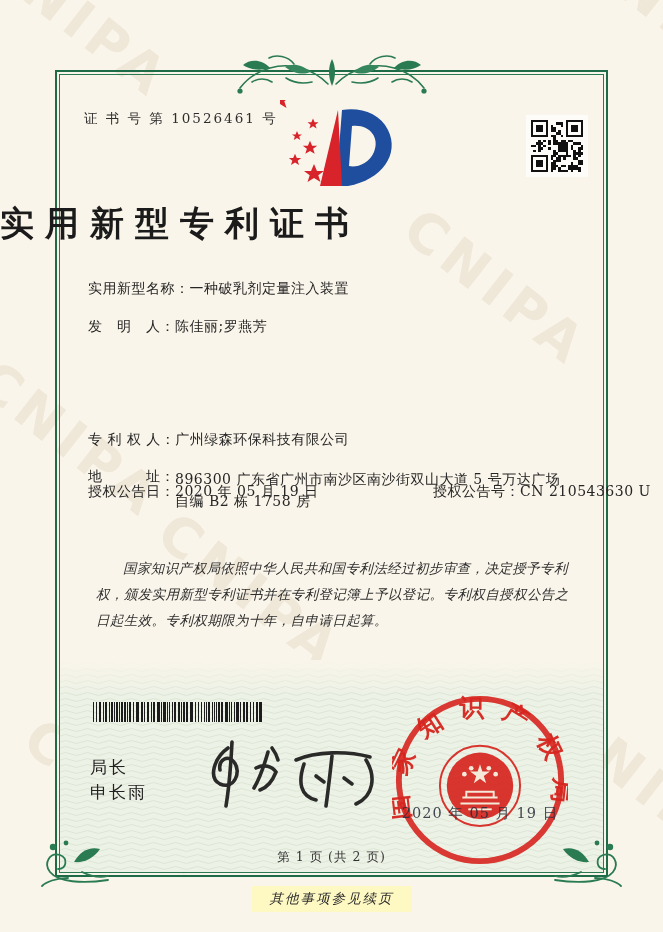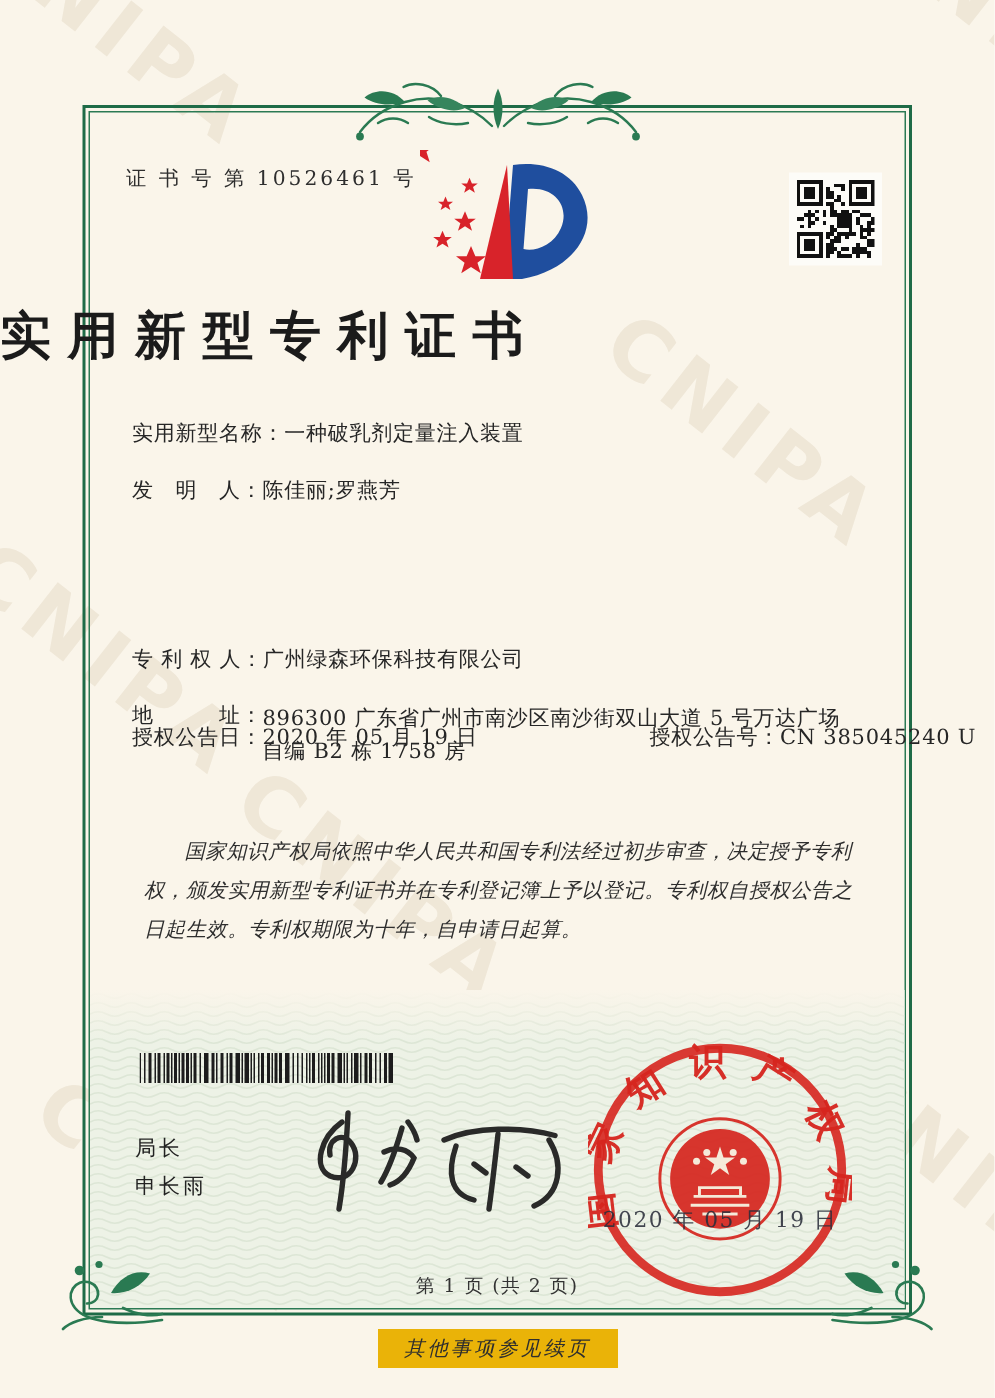--- a/index.html
+++ b/index.html
@@ -37,29 +37,29 @@
   .row{position:absolute;left:88px;font-size:14px;letter-spacing:0.5px;color:#262626;white-space:nowrap;}
   .row .lbl{color:#262626;text-align:right;}
   .addr{display:flex;}
   .addr .lines{line-height:22px;}
   .grant-no{position:absolute;left:345px;top:0;}
   .paras{position:absolute;left:80px;top:540px;width:508px;
     font-size:13.5px;line-height:1.92;color:#2e2e2e;font-style:italic;letter-spacing:0.4px;}
   .paras p{margin:16px;text-indent:2em;}
   .barcode{position:absolute;left:93px;top:702px;width:170px;height:20px;}
   .officials{position:absolute;left:90px;top:755px;
-    font-family:Liberation Mono, monospace;
-    font-size:14px;color:#222;line-height:25px;letter-spacing:2px;}
+    font-family:Liberation Serif, serif;
+    font-size:17px;color:#222;line-height:25px;letter-spacing:2px;}
   .signature{position:absolute;left:198px;top:738px;width:190px;height:72px;}
   .seal{position:absolute;left:392px;top:692px;width:176px;height:176px;}
   .seal-date{position:absolute;left:398px;top:804px;width:164px;text-align:center;
     font-size:14.5px;color:rgba(42,46,58,0.88);letter-spacing:1px;}
   .page-num{position:absolute;left:0;right:0;top:849px;text-align:center;font-size:12.5px;color:#333;letter-spacing:1px;}
   .continuation{position:absolute;left:0;right:0;top:886px;text-align:center;}
-  .continuation span{display:inline-block;background:#eab308;padding:4px 18px;
+  .continuation span{display:inline-block;background:#fef9c3;padding:4px 18px;
     font-size:13.5px;font-style:italic;color:#2e2e2e;letter-spacing:2px;}
   .ornament-top{position:absolute;left:232px;top:54px;width:200px;height:44px;}
   .corner{position:absolute;width:72px;height:52px;}
   .corner.left{left:38px;top:836px;}
   .corner.right{left:553px;top:836px;transform:scaleX(-1);}
 </style>
 </head>
 <body>
 
 <div class="page">
@@ -411,21 +411,21 @@
   <div class="row addr" style="top:468px">
     <span class="lbl">地　　　址：</span>
     <span class="lines">
       <span style="display:block">896300 广东省广州市南沙区南沙街双山大道 5 号万达广场</span>
       <span style="display:block">自编 B2 栋 1758 房</span>
     </span>
   </div>
   <div class="row" style="top:483px">
     <span class="lbl">授权公告日：</span><span>2020 年 05 月 19 日</span>
     <span class="grant-no">
-      <span class="lbl">授权公告号：</span><span>CN 385045240 U</span>
+      <span class="lbl">授权公告号：</span><span>CN 210543630 U</span>
     </span>
   </div>
 
   <div class="paras">
     <p>国家知识产权局依照中华人民共和国专利法经过初步审查，决定授予专利权，颁发实用新型专利证书并在专利登记簿上予以登记。专利权自授权公告之日起生效。专利权期限为十年，自申请日起算。</p>
   </div>
 
   <svg id="barcode" class="barcode" viewBox="0 0 170 20">
       <rect x="0" y="0" width="1" height="20" fill="#1c1c1c"></rect>
       <rect x="3" y="0" width="1" height="20" fill="#1c1c1c"></rect>

